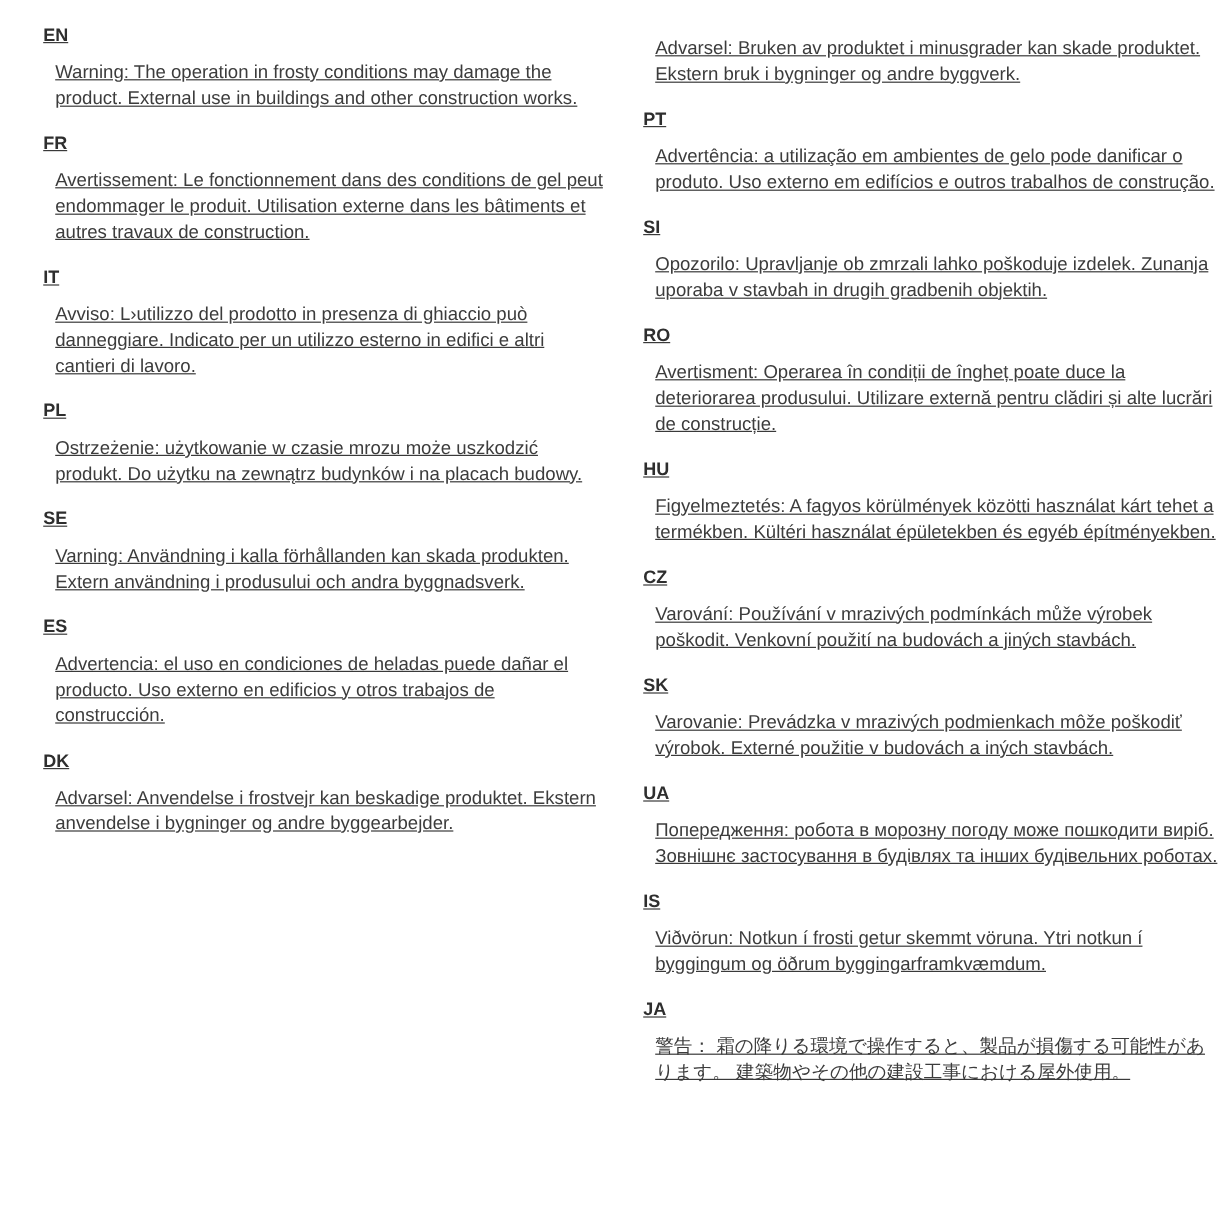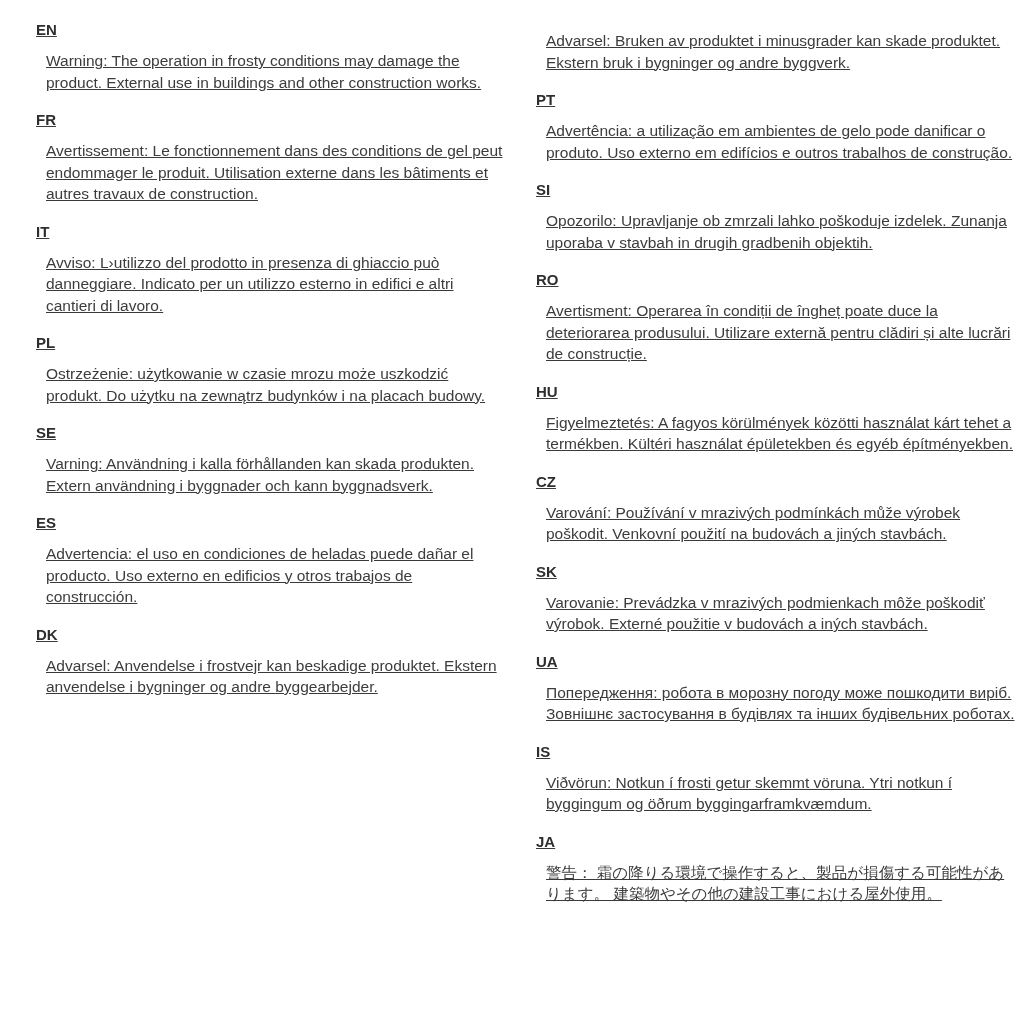--- a/index.html
+++ b/index.html
@@ -59,21 +59,21 @@
       <div class="lang-section">
         <h3 class="lang-code">IT</h3>
         <p class="lang-text">Avviso: L›utilizzo del prodotto in presenza di ghiaccio può danneggiare. Indicato per un utilizzo esterno in edifici e altri cantieri di lavoro.</p>
       </div>
       <div class="lang-section">
         <h3 class="lang-code">PL</h3>
         <p class="lang-text">Ostrzeżenie: użytkowanie w czasie mrozu może uszkodzić produkt. Do użytku na zewnątrz budynków i na placach budowy.</p>
       </div>
       <div class="lang-section">
         <h3 class="lang-code">SE</h3>
-        <p class="lang-text">Varning: Användning i kalla förhållanden kan skada produkten. Extern användning i byggnader och kann byggnadsverk.</p>
+        <p class="lang-text">Varning: Användning i kalla förhållanden kan skada produkten. Extern användning i produsului och andra byggnadsverk.</p>
       </div>
       <div class="lang-section">
         <h3 class="lang-code">ES</h3>
         <p class="lang-text">Advertencia: el uso en condiciones de heladas puede dañar el producto. Uso externo en edificios y otros trabajos de construcción.</p>
       </div>
       <div class="lang-section">
         <h3 class="lang-code">DK</h3>
         <p class="lang-text">Advarsel: Anvendelse i frostvejr kan beskadige produktet. Ekstern anvendelse i bygninger og andre byggearbejder.</p>
       </div>
     </div>

